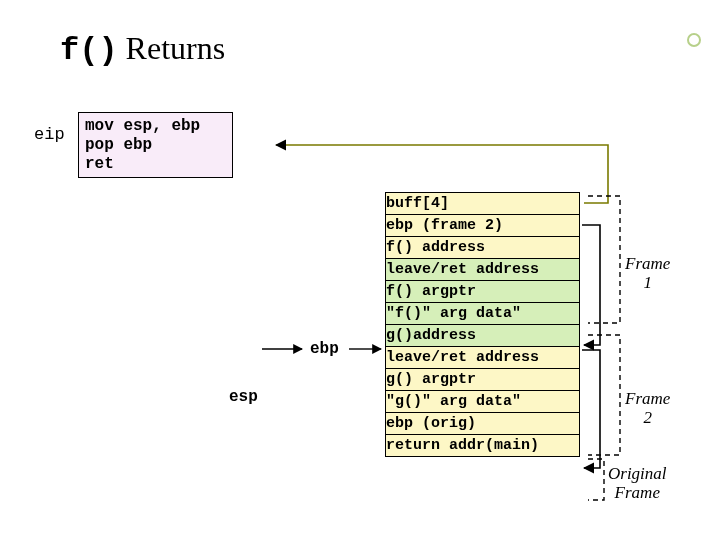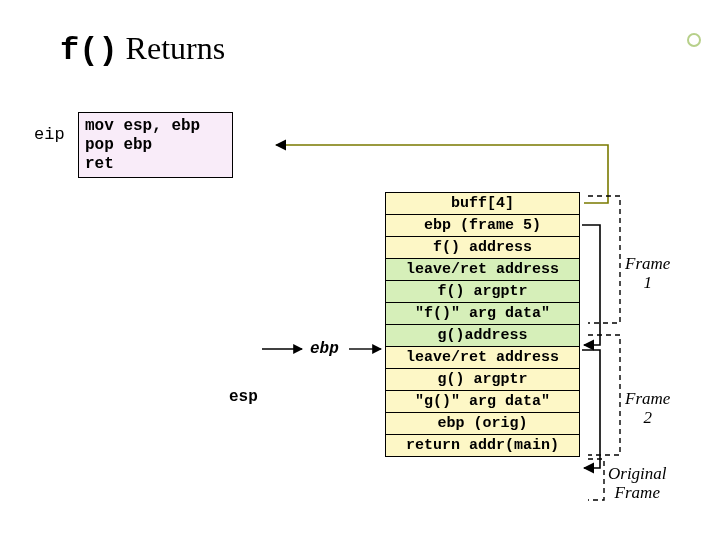--- a/index.html
+++ b/index.html
@@ -43,35 +43,34 @@
     white-space: pre;
     box-sizing: border-box;
   }
   .esp-label, .ebp-label {
     position: absolute;
     font-family: "Courier New", monospace;
     font-size: 16px;
     font-weight: bold;
   }
   .esp-label { top: 340px; left: 229px; margin-top: 48px; }
-  .ebp-label { top: 340px; left: 310px; font-style: italic; }
+  .ebp-label { top: 340px; left: 310px; }
   .stack {
     position: absolute;
     top: 192px;
     left: 385px;
     border-top: 1px solid #000;
   }
   .cell {
     width: 195px;
     height: 22px;
     line-height: 22px;
     border-left: 1px solid #000;
     border-right: 1px solid #000;
     border-bottom: 1px solid #000;
-    text-align: center;
     font-family: "Courier New", monospace;
     font-size: 15px;
     font-weight: bold;
     box-sizing: border-box;
   }
   .green  { background: #d6efb9; }
   .yellow { background: #fdf7c6; }
   .frame-label {
     position: absolute;
     font-family: Georgia, serif;
@@ -100,21 +99,21 @@
 
 <div class="asm-box">mov esp, ebp
 pop ebp
 ret</div>
 
 <div class="esp-label">esp</div>
 <div class="ebp-label">ebp</div>
 
 <div class="stack">
   <div class="cell yellow">buff[4]</div>
-  <div class="cell yellow">ebp (frame 5)</div>
+  <div class="cell yellow">ebp (frame 2)</div>
   <div class="cell yellow">f() address</div>
   <div class="cell green">leave/ret address</div>
   <div class="cell green">f() argptr</div>
   <div class="cell green">"f()" arg data"</div>
   <div class="cell green">g()address</div>
   <div class="cell yellow">leave/ret address</div>
   <div class="cell yellow">g() argptr</div>
   <div class="cell yellow">"g()" arg data"</div>
   <div class="cell yellow">ebp (orig)</div>
   <div class="cell yellow">return addr(main)</div>

